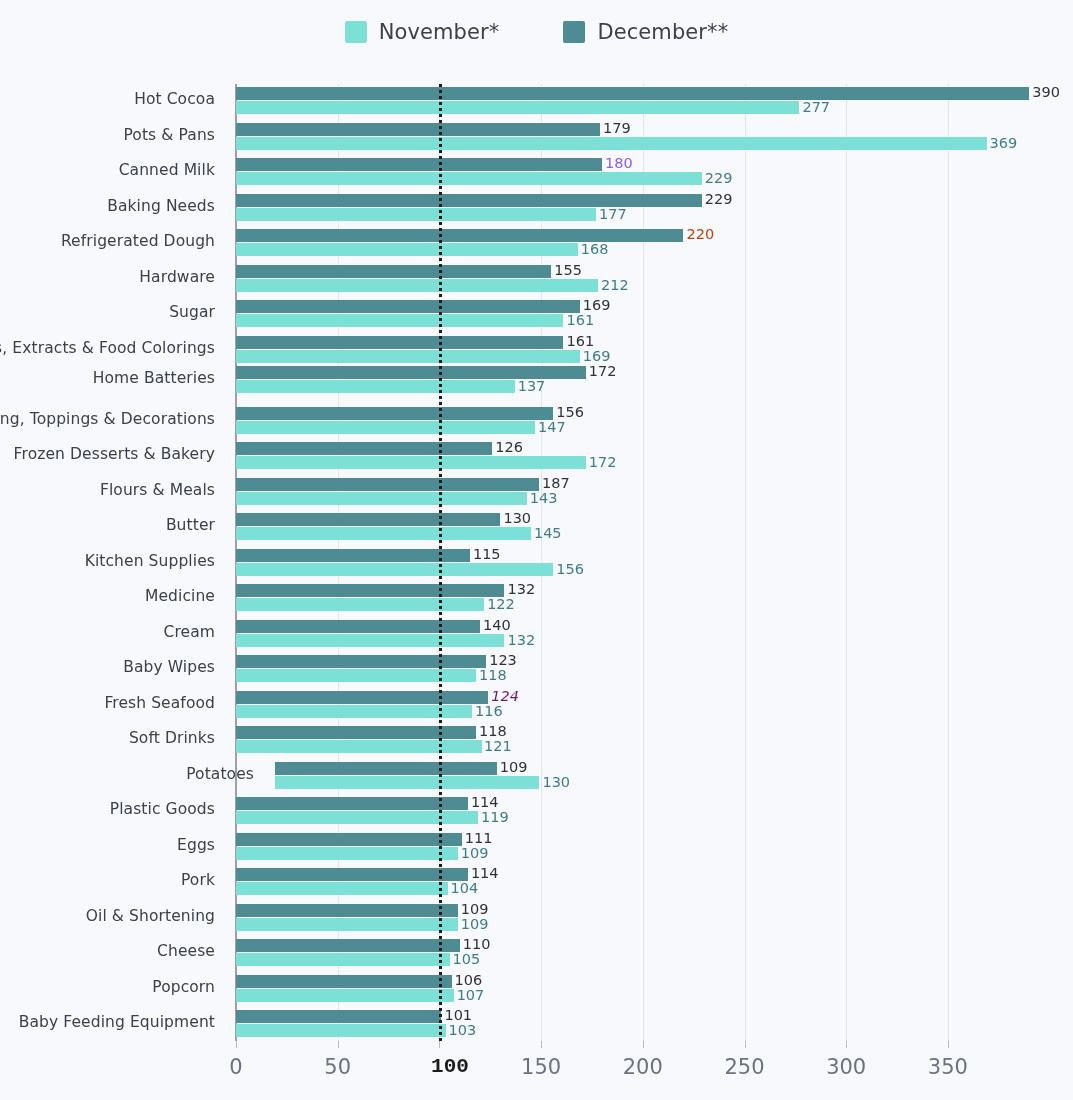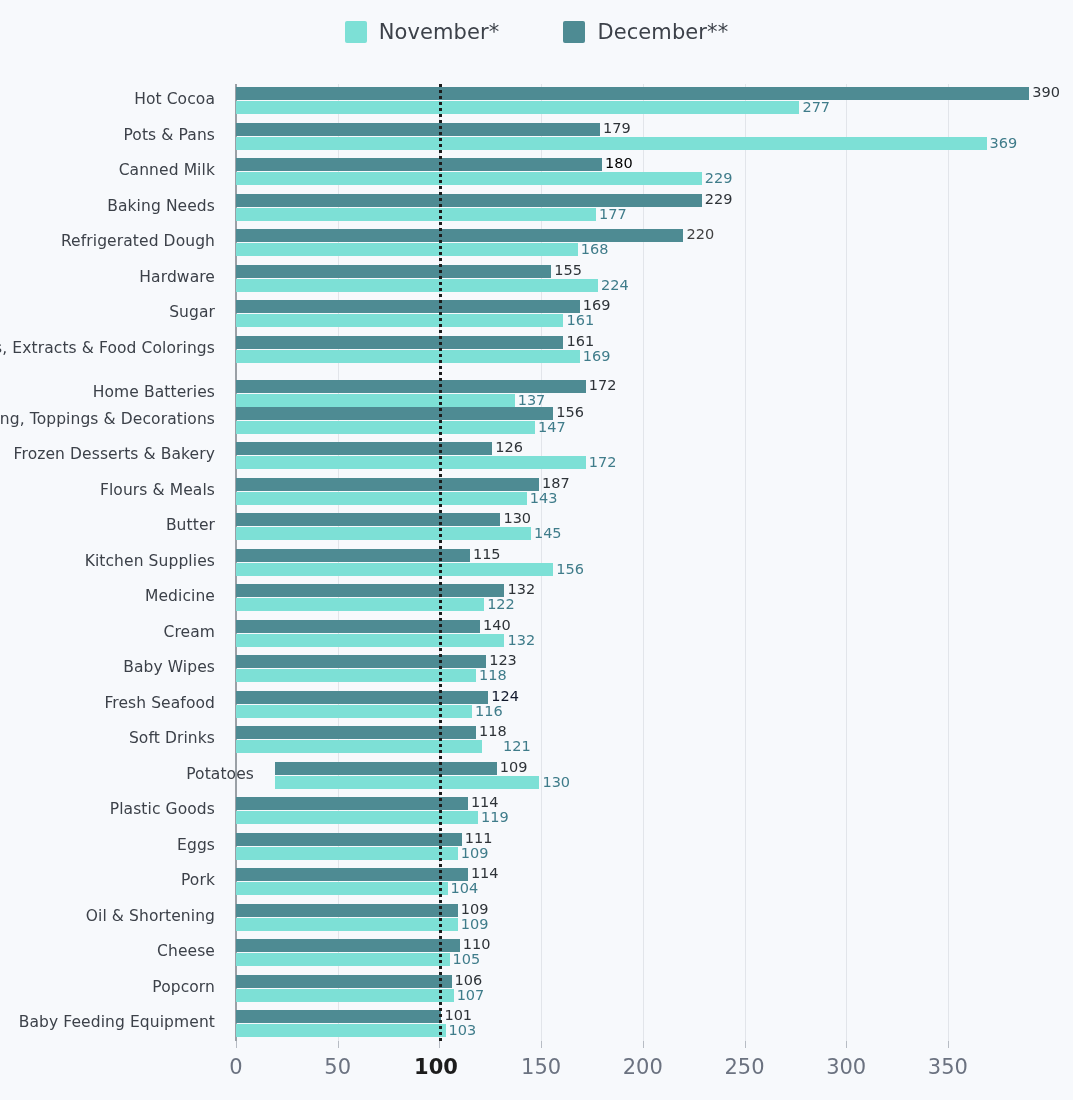--- a/index.html
+++ b/index.html
@@ -170,60 +170,60 @@
       <div class="row" style="top: 43.5px;">
         <div class="cat-label">Pots &amp; Pans</div>
         <div class="bar bar-dec" style="width: 364.086px; background: rgb(78, 139, 147);"></div>
         <div class="val val-dec" style="left: 600.086px; color: rgb(46, 51, 56);">179</div>
         <div class="bar bar-nov" style="width: 750.546px; background: rgb(125, 224, 214);"></div>
         <div class="val val-nov" style="left: 986.546px; color: rgb(63, 124, 138);">369</div>
       </div>
       <div class="row" style="top: 79px;">
         <div class="cat-label">Canned Milk</div>
         <div class="bar bar-dec" style="width: 366.12px; background: rgb(78, 139, 147);"></div>
-        <div class="val val-dec" style="left: 602.12px; color: #000000;">180</div>
+        <div class="val val-dec" style="left: 602.12px; color: #8b5cf6;">180</div>
         <div class="bar bar-nov" style="width: 465.786px; background: rgb(125, 224, 214);"></div>
         <div class="val val-nov" style="left: 701.786px; color: rgb(63, 124, 138);">229</div>
       </div>
       <div class="row" style="top: 114.5px;">
         <div class="cat-label">Baking Needs</div>
         <div class="bar bar-dec" style="width: 465.786px; background: rgb(78, 139, 147);"></div>
         <div class="val val-dec" style="left: 701.786px; color: rgb(46, 51, 56);">229</div>
         <div class="bar bar-nov" style="width: 360.018px; background: rgb(125, 224, 214);"></div>
         <div class="val val-nov" style="left: 596.018px; color: rgb(63, 124, 138);">177</div>
       </div>
       <div class="row" style="top: 150px;">
         <div class="cat-label">Refrigerated Dough</div>
         <div class="bar bar-dec" style="width: 447.48px; background: rgb(78, 139, 147);"></div>
-        <div class="val val-dec" style="left: 683.48px; color: #404040;">220</div>
+        <div class="val val-dec" style="left: 683.48px; color: #c2410c;">220</div>
         <div class="bar bar-nov" style="width: 341.712px; background: rgb(125, 224, 214);"></div>
         <div class="val val-nov" style="left: 577.712px; color: rgb(63, 124, 138);">168</div>
       </div>
       <div class="row" style="top: 185.5px;">
         <div class="cat-label">Hardware</div>
         <div class="bar bar-dec" style="width: 315.27px; background: rgb(78, 139, 147);"></div>
         <div class="val val-dec" style="left: 551.27px; color: rgb(46, 51, 56);">155</div>
         <div class="bar bar-nov" style="width: 362.052px; background: rgb(125, 224, 214);"></div>
-        <div class="val val-nov" style="left: 598.052px; color: rgb(63, 124, 138);">224</div>
+        <div class="val val-nov" style="left: 598.052px; color: rgb(63, 124, 138);">212</div>
       </div>
       <div class="row" style="top: 221px;">
         <div class="cat-label">Sugar</div>
         <div class="bar bar-dec" style="width: 343.746px; background: rgb(78, 139, 147);"></div>
         <div class="val val-dec" style="left: 579.746px; color: rgb(46, 51, 56);">169</div>
         <div class="bar bar-nov" style="width: 327.474px; background: rgb(125, 224, 214);"></div>
         <div class="val val-nov" style="left: 563.474px; color: rgb(63, 124, 138);">161</div>
       </div>
       <div class="row" style="top: 256.5px;">
         <div class="cat-label">Spices, Extracts &amp; Food Colorings</div>
         <div class="bar bar-dec" style="width: 327.474px; background: rgb(78, 139, 147);"></div>
         <div class="val val-dec" style="left: 563.474px; color: rgb(46, 51, 56);">161</div>
         <div class="bar bar-nov" style="width: 343.746px; background: rgb(125, 224, 214);"></div>
         <div class="val val-nov" style="left: 579.746px; color: rgb(63, 124, 138);">169</div>
       </div>
-      <div class="row" style="top: 301px;">
+      <div class="row" style="top: 287px;">
         <div class="cat-label">Home Batteries</div>
         <div class="bar bar-dec" style="width: 349.848px; background: rgb(78, 139, 147);"></div>
         <div class="val val-dec" style="left: 585.848px; color: rgb(46, 51, 56);">172</div>
         <div class="bar bar-nov" style="width: 278.658px; background: rgb(125, 224, 214);"></div>
         <div class="val val-nov" style="left: 514.658px; color: rgb(63, 124, 138);">137</div>
       </div>
       <div class="row" style="top: 327.5px;">
         <div class="cat-label">Frosting, Toppings &amp; Decorations</div>
         <div class="bar bar-dec" style="width: 317.304px; background: rgb(78, 139, 147);"></div>
         <div class="val val-dec" style="left: 553.304px; color: rgb(46, 51, 56);">156</div>
@@ -275,30 +275,30 @@
       <div class="row" style="top: 576px;">
         <div class="cat-label">Baby Wipes</div>
         <div class="bar bar-dec" style="width: 250.182px; background: rgb(78, 139, 147);"></div>
         <div class="val val-dec" style="left: 486.182px; color: rgb(46, 51, 56);">123</div>
         <div class="bar bar-nov" style="width: 240.012px; background: rgb(125, 224, 214);"></div>
         <div class="val val-nov" style="left: 476.012px; color: rgb(63, 124, 138);">118</div>
       </div>
       <div class="row" style="top: 611.5px;">
         <div class="cat-label">Fresh Seafood</div>
         <div class="bar bar-dec" style="width: 252.216px; background: rgb(78, 139, 147);"></div>
-        <div class="val val-dec" style="left: 488.216px; color: #0f172a;">124</div>
+        <div class="val val-dec" style="left: 488.216px; color: #701a75; font-style: italic;">124</div>
         <div class="bar bar-nov" style="width: 235.944px; background: rgb(125, 224, 214);"></div>
         <div class="val val-nov" style="left: 471.944px; color: rgb(63, 124, 138);">116</div>
       </div>
       <div class="row" style="top: 647px;">
         <div class="cat-label">Soft Drinks</div>
         <div class="bar bar-dec" style="width: 240.012px; background: rgb(78, 139, 147);"></div>
         <div class="val val-dec" style="left: 476.012px; color: rgb(46, 51, 56);">118</div>
         <div class="bar bar-nov" style="width: 246.114px; background: rgb(125, 224, 214);"></div>
-        <div class="val val-nov" style="left: 500px; color: rgb(63, 124, 138);">121</div>
+        <div class="val val-nov" style="left: 481px; color: rgb(63, 124, 138);">121</div>
       </div>
       <div class="row" style="top: 682.5px; margin-left: 39px;">
         <div class="cat-label">Potatoes</div>
         <div class="bar bar-dec" style="width: 221.706px; background: rgb(78, 139, 147);"></div>
         <div class="val val-dec" style="left: 457.706px; color: rgb(46, 51, 56);">109</div>
         <div class="bar bar-nov" style="width: 264.42px; background: rgb(125, 224, 214);"></div>
         <div class="val val-nov" style="left: 500.42px; color: rgb(63, 124, 138);">130</div>
       </div>
       <div class="row" style="top: 718px;">
         <div class="cat-label">Plastic Goods</div>
@@ -352,21 +352,21 @@
     </div>
   <div id="refline-layer">
       <div class="refline" style="left: 439.4px; border-left-color: rgb(28, 28, 28);"></div>
     </div>
   <div id="xaxis">
       <div class="tick-mark" style="left: 236px;"></div>
       <div class="tick-label" style="left: 236px;">0</div>
       <div class="tick-mark" style="left: 337.7px;"></div>
       <div class="tick-label" style="left: 337.7px;">50</div>
       <div class="tick-mark" style="left: 439.4px;"></div>
-      <div class="tick-label bold" style="left: 436px;">100</div>
+      <div class="tick-label bold" style="left: 450px; font-family: Liberation Mono, monospace;">100</div>
       <div class="tick-mark" style="left: 541.1px;"></div>
       <div class="tick-label" style="left: 541.1px;">150</div>
       <div class="tick-mark" style="left: 642.8px;"></div>
       <div class="tick-label" style="left: 642.8px;">200</div>
       <div class="tick-mark" style="left: 744.5px;"></div>
       <div class="tick-label" style="left: 744.5px;">250</div>
       <div class="tick-mark" style="left: 846.2px;"></div>
       <div class="tick-label" style="left: 846.2px;">300</div>
       <div class="tick-mark" style="left: 947.9px;"></div>
       <div class="tick-label" style="left: 947.9px;">350</div>

